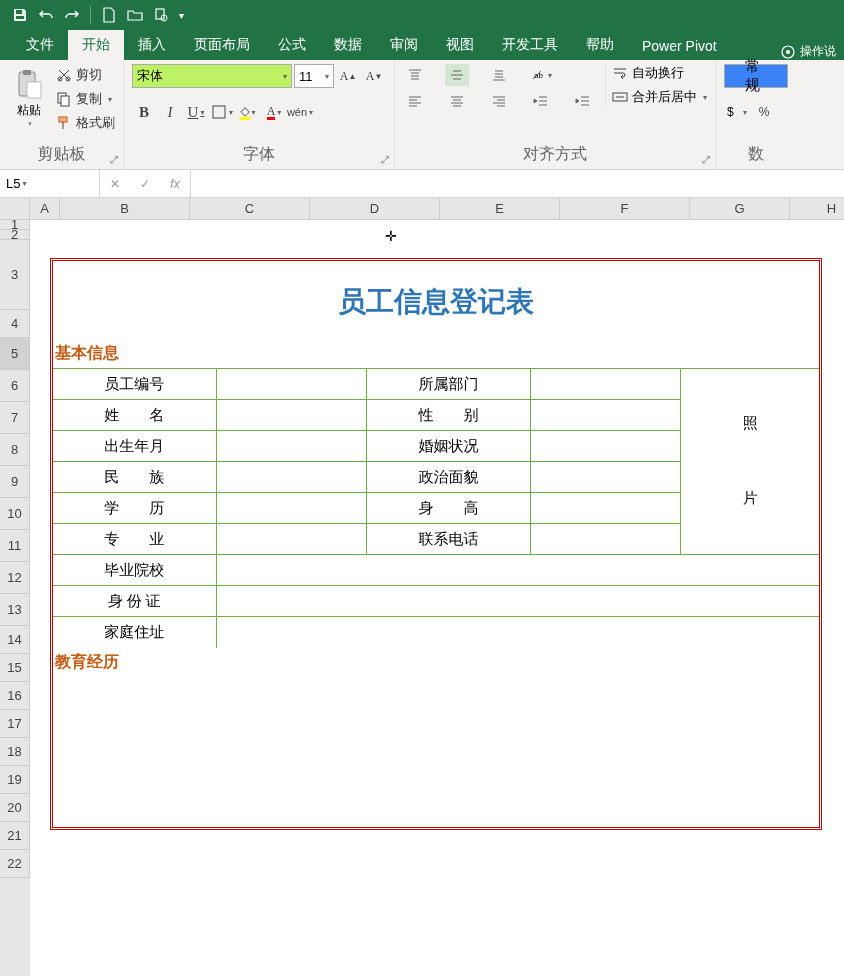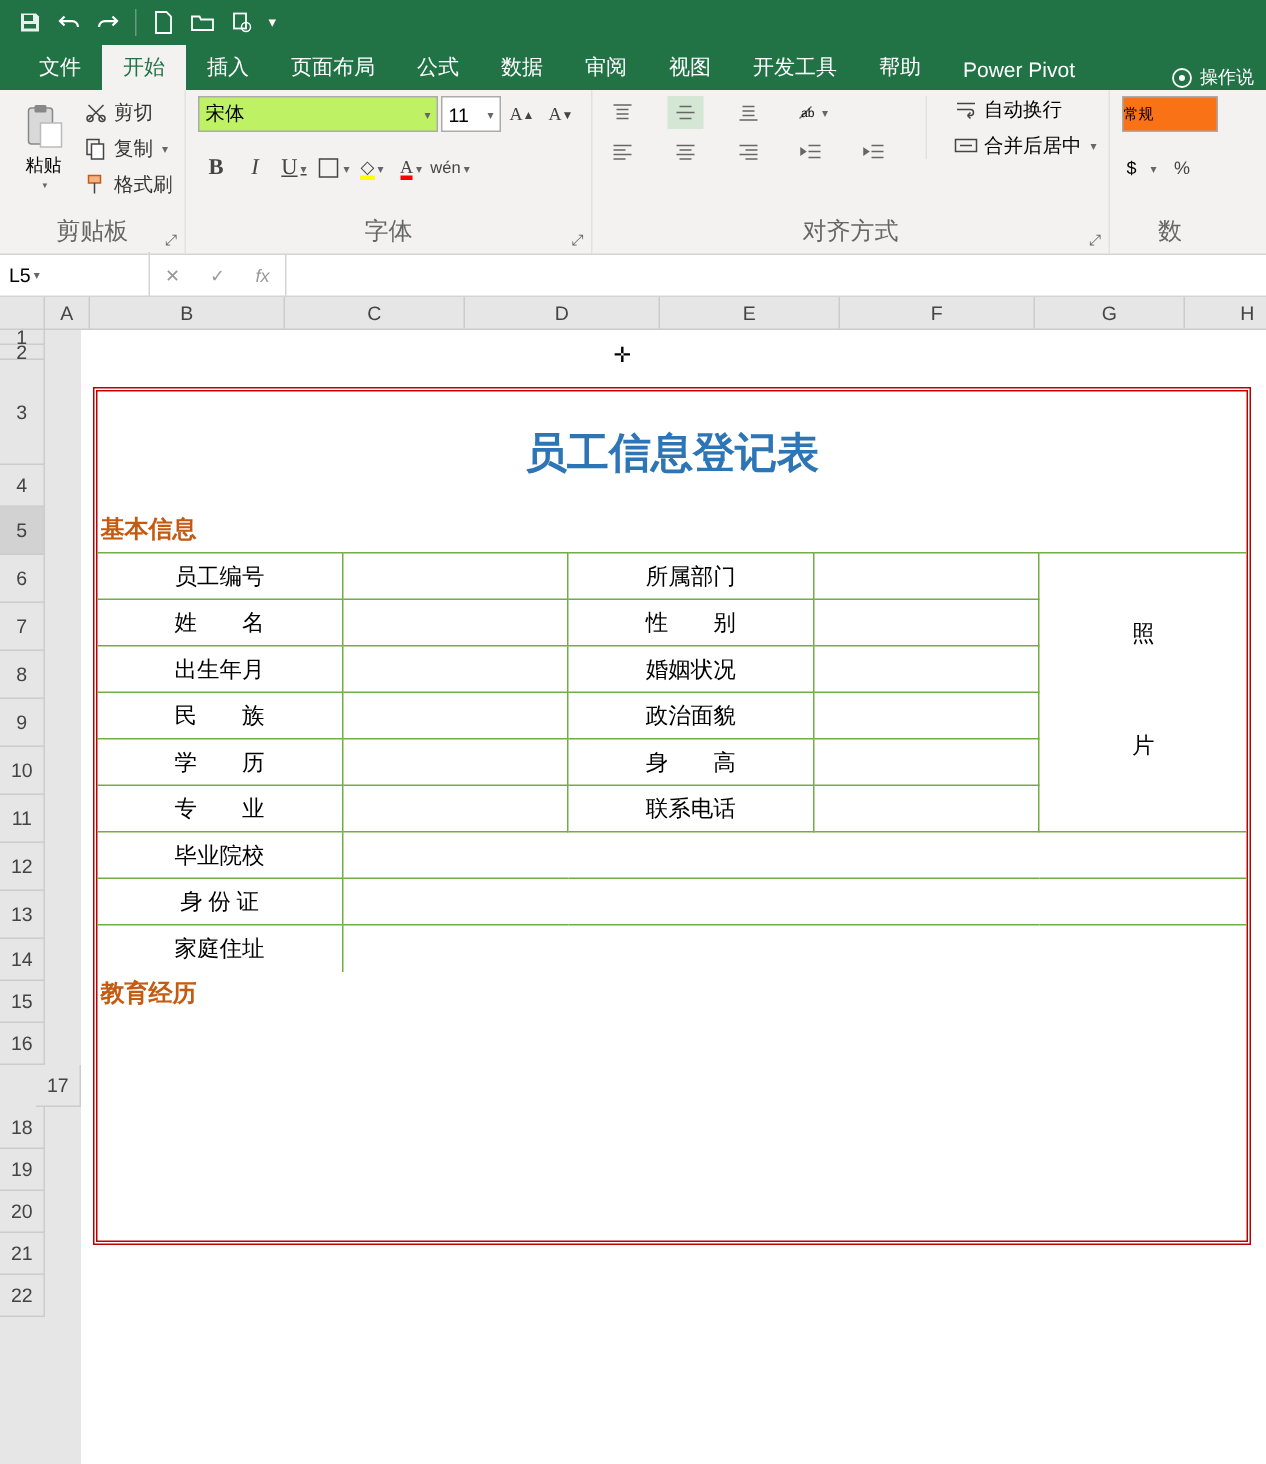--- a/index.html
+++ b/index.html
@@ -43,46 +43,46 @@
 .font-btn.italic { font-style: italic; font-size: 15px; font-family: "Times New Roman"; }
 .font-btn.under { text-decoration: underline; font-size: 15px; font-family: "Times New Roman"; }
 .dd-arrow { font-size: 8px; color: #666; margin-left: 2px; }
 .color-under { border-bottom: 3px solid; padding-bottom: 0; line-height: 12px; }
 
 
 .align-col { display: flex; flex-direction: column; gap: 4px; }
 .align-row { display: flex; gap: 18px; }
 .align-btn { width: 24px; height: 22px; display: flex; align-items: center; justify-content: center; cursor: pointer; }
 .align-btn svg { width: 16px; height: 14px; }
-.align-side { display: flex; flex-direction: column; gap: 6px; padding-left: 18px; border-left: 1px solid #e1e1e1; margin-left: 16px; }
+.align-side { display: flex; flex-direction: column; gap: 6px; padding-left: 6px; border-left: 1px solid #e1e1e1; margin-left: 4px; }
 .align-side-item { display: flex; align-items: center; gap: 4px; font-size: 13px; cursor: pointer; }
 
 
-.num-combo { width: 64px; height: 24px; border: 1px solid #ababab; background: #f97316; font-size: 10px; padding: 0 0; display: flex; align-items: center; cursor: pointer; }
+.num-combo { width: 64px; height: 24px; border: 1px solid #ababab; background: #3b82f6; font-size: 15px; padding: 0 20px; display: flex; align-items: center; cursor: pointer; }
 .num-row { display: flex; gap: 4px; margin-top: 6px; }
 
 
 .formula-bar { display: flex; align-items: center; border-bottom: 1px solid #d4d4d4; height: 28px; background: #fff; }
 .name-box { width: 100px; border-right: 1px solid #d4d4d4; height: 100%; display: flex; align-items: center; padding: 16px 6px; font-size: 13px; justify-content: flex-start; }
 .fb-btns { display: flex; border-right: 1px solid #d4d4d4; height: 100%; }
 .fb-btn { width: 30px; display: flex; align-items: center; justify-content: center; color: #999; cursor: pointer; }
 .fb-input { flex: 1; padding: 0 6px; font-size: 13px; }
 
 
 .sheet-area { display: flex; height: calc(100vh - 198px); }
 .row-headers { display: flex; flex-direction: column; background: #e6e6e6; }
 .corner { width: 30px; height: 22px; background: #e6e6e6; border-right: 1px solid #ccc; border-bottom: 1px solid #ccc; }
 .col-headers { display: flex; background: #e6e6e6; border-bottom: 1px solid #ccc; height: 22px; }
 .col-h { border-right: 1px solid #ccc; text-align: center; font-size: 13px; color: #444; line-height: 22px; }
 .row-h { width: 30px; border-right: 1px solid #ccc; border-bottom: 1px solid #ccc; text-align: center; font-size: 13px; color: #444; display: flex; align-items: center; justify-content: center; }
 .row-h.sel { background: #d2d2d2; }
 .grid-body { position: relative; flex: 1; background: #fff; }
 
 
-.form-outer { position: absolute; left: 8px; top: 38px; width: 772px; border: 3px double #c00000; }
+.form-outer { position: absolute; left: 20px; top: 38px; width: 772px; border: 3px double #c00000; }
 .form-title { text-align: center; font-size: 28px; font-weight: bold; color: #2e75b6; padding: 22px 0 18px 0; font-family: "SimSun", serif; }
 .sec-header { color: #c55a11; font-size: 16px; font-weight: bold; padding: 4px 2px; }
 .info-table { width: 100%; border-collapse: collapse; }
 .info-table td { border: 1px solid #70ad47; height: 31px; text-align: center; font-size: 15px; font-family: "SimSun", serif; }
 .info-table td.nb-left { border-left: none; }
 .info-table td.nb-right { border-right: none; }
 .info-table td.nb-bottom { border-bottom: none; }
 .photo-cell { width: 110px; font-size: 15px; line-height: 2.5; }
 .sec-body { height: 60px; }
 .sec-body2 { height: 90px; }
@@ -373,21 +373,21 @@
           <div class="row-h" style="height: 32px;">7</div>
           <div class="row-h" style="height: 32px;">8</div>
           <div class="row-h" style="height: 32px;">9</div>
           <div class="row-h" style="height: 32px;">10</div>
           <div class="row-h" style="height: 32px;">11</div>
           <div class="row-h" style="height: 32px;">12</div>
           <div class="row-h" style="height: 32px;">13</div>
           <div class="row-h" style="height: 28px;">14</div>
           <div class="row-h" style="height: 28px;">15</div>
           <div class="row-h" style="height: 28px;">16</div>
-          <div class="row-h" style="height: 28px; margin-left: 24px;">17</div>
+          <div class="row-h" style="height: 28px;">17</div>
           <div class="row-h" style="height: 28px;">18</div>
           <div class="row-h" style="height: 28px;">19</div>
           <div class="row-h" style="height: 28px;">20</div>
           <div class="row-h" style="height: 28px;">21</div>
           <div class="row-h" style="height: 28px;">22</div>
         </div>
       <div class="grid-body">
         <div class="cursor-cross">✛</div>
         <div class="form-outer">
           <div class="form-title">员工信息登记表</div>

